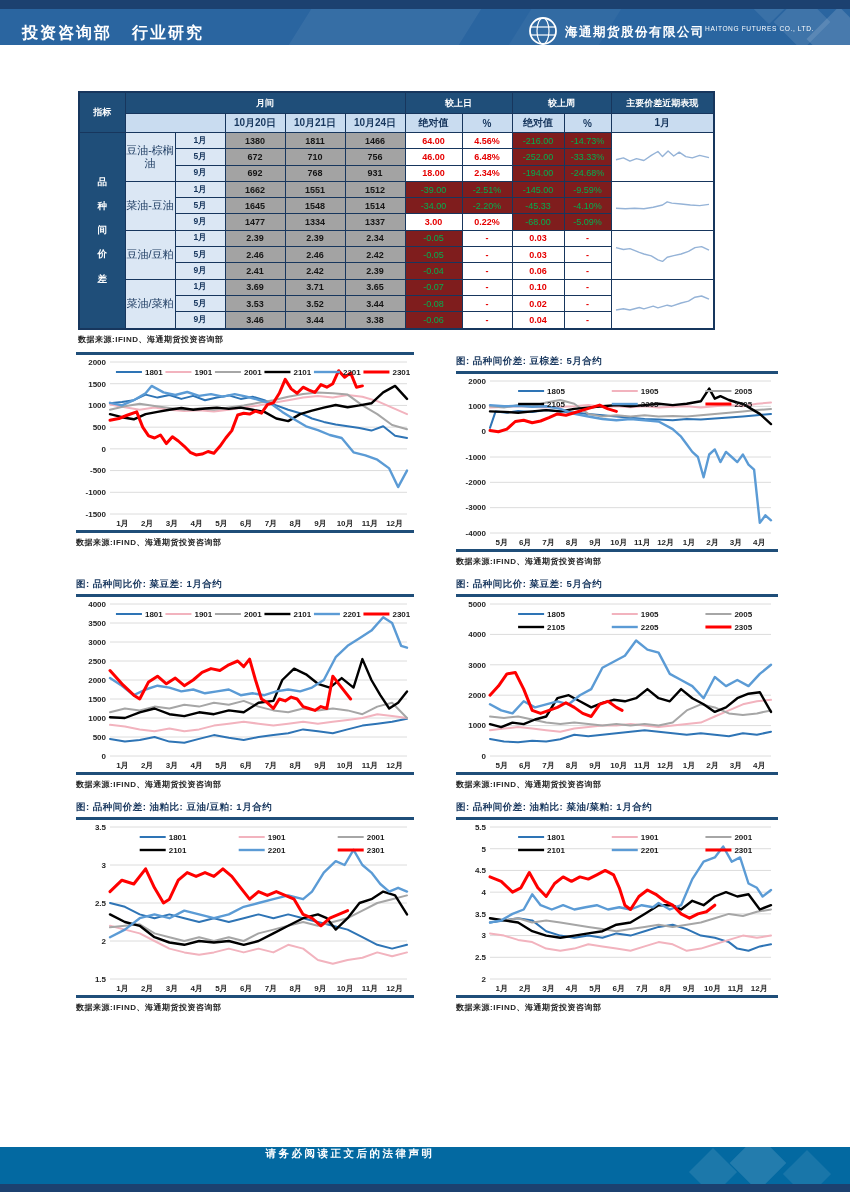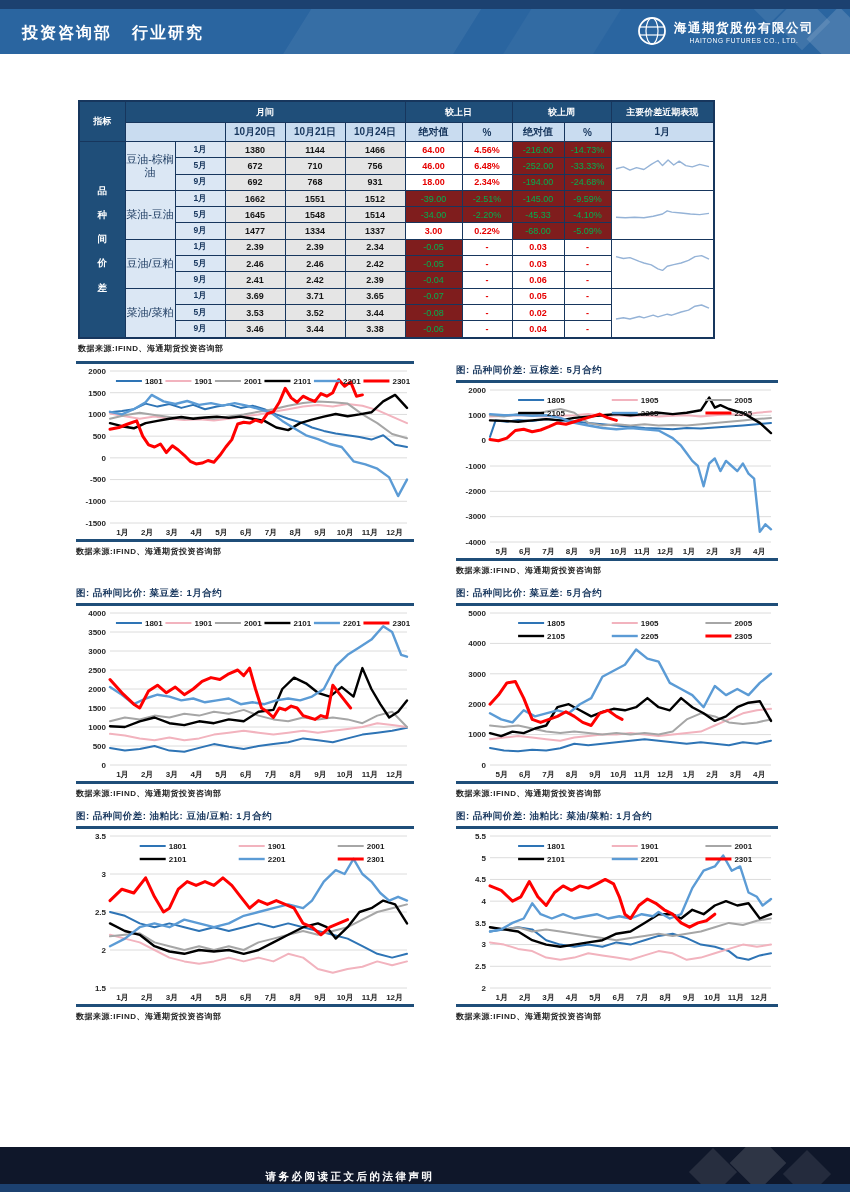--- a/index.html
+++ b/index.html
@@ -1,63 +1,63 @@
 <!DOCTYPE html>
 <html><head>
 <meta charset="utf-8">
 <style>
   html,body{margin:0;padding:0;background:#fff;font-family:"Liberation Sans","DejaVu Sans",sans-serif;}
   .page{position:relative;width:850px;height:1202px;background:#fff;overflow:hidden;}
 
   
-  .header{position:relative;height:54px;background:#2a65a0;overflow:hidden;}
+  .header{position:relative;height:45px;background:#2a65a0;overflow:hidden;}
   .hdr-strip{position:absolute;top:0;left:0;right:0;height:9px;background:#1c4170;}
   .hdr-shape{position:absolute;background:rgba(255,255,255,0.06);}
   .s1{left:300px;top:0;width:170px;height:54px;transform:skewX(-32deg);}
   .s2{left:520px;top:0;width:90px;height:54px;transform:skewX(-32deg);background:rgba(255,255,255,0.04);}
   .dia{position:absolute;background:rgba(255,255,255,0.10);transform:rotate(45deg);}
   .hd1{width:40px;height:40px;right:28px;top:2px;}
   .hd2{width:46px;height:46px;right:-12px;top:16px;background:rgba(255,255,255,0.14);}
   .hd3{width:30px;height:30px;right:66px;top:-12px;background:rgba(255,255,255,0.08);}
   .hdr-title{position:absolute;left:22px;top:23px;color:#fff;font-weight:bold;font-size:16px;letter-spacing:2px;display:flex;gap:20px;}
   .logo{position:absolute;right:36px;top:16px;display:flex;align-items:center;gap:7px;color:#fff;}
-  .logo-txt{display:flex;flex-direction:column;line-height:1.25;text-align:center;}
+  .logo-txt{display:flex;line-height:1.25;}
   .logo-cn{font-size:12.5px;font-weight:bold;letter-spacing:1.5px;}
   .logo-en{font-size:6.6px;letter-spacing:0.6px;}
 
   
   .spread-table{border-collapse:collapse;margin:46px 0 0 78px;table-layout:fixed;width:635px;font-size:9px;border:2px solid #17365d;}
   .spread-table td,.spread-table th{border:1.4px solid #17365d;padding:0;text-align:center;vertical-align:middle;overflow:hidden;}
   .spread-table thead tr:first-child th{height:20px;}
   .spread-table thead tr:last-child th{height:18px;}
   .spread-table tbody td{height:15.3px;}
   .h-dark{background:#1f4e79;color:#fff;font-weight:bold;font-size:9px;}
   .h-light{background:#c9dcf0;color:#17365d;font-weight:bold;font-size:10px;}
   .c-group{background:#dbe7f4;color:#17365d;font-weight:normal;font-size:11px;line-height:1.2;padding:0 2px;}
   .c-month{background:#dbe7f4;color:#17365d;font-weight:bold;font-size:8.5px;}
-  .c-val{font-weight:bold;color:#151515;background:#e5e5e5;}
+  .c-val{font-weight:bold;color:#151515;background:#a3a3a3;}
   .up{color:#e60000;font-weight:bold;background:#fff;}
   .down{color:#00b050;font-weight:normal;background:#7f1d1d;}
   .c-vert{background:#1f4e79;color:#fff;font-weight:bold;font-size:9.5px;}
   .c-vert div{white-space:pre-line;line-height:2.55;}
   .spark-cell{background:#fff;}
 
   
   .src{font-size:8px;font-weight:bold;color:#262626;letter-spacing:0.5px;}
   .table-src{margin:4px 0 0 78px;}
   .charts{margin:7px 0 0 76px;display:grid;grid-template-columns:338px 322px;column-gap:42px;}
   .panel{margin-bottom:8px;}
   .panel .title{font-size:9.5px;font-weight:bold;color:#17365d;padding:3px 0 3px;letter-spacing:0.5px;}
   .rule{height:3px;background:#1f4e79;}
   .panel svg{display:block;margin-top:3px;}
   .panel .src{padding-top:4px;}
 
   
   .footer{position:absolute;left:0;top:1147px;width:850px;}
-  .f-bar{height:37px;background:#0f172a;position:relative;overflow:hidden;display:flex;align-items:flex-end;}
+  .f-bar{height:37px;background:#0369a1;position:relative;overflow:hidden;display:flex;align-items:flex-start;}
   .f-text{width:100%;text-align:center;padding-right:150px;color:#fff;font-size:10.5px;font-weight:bold;letter-spacing:2.5px;}
   .fd1{width:34px;height:34px;right:120px;top:8px;}
   .fd2{width:40px;height:40px;right:72px;top:-4px;background:rgba(255,255,255,0.13);}
   .fd3{width:34px;height:34px;right:26px;top:10px;background:rgba(255,255,255,0.09);}
   .f-strip{height:8px;background:#1c4170;}
 </style>
 </head>
 <body>
 
 <div class="page">
@@ -128,21 +128,21 @@
           <td rowspan="12" class="c-vert">
             <div>品
 种
 间
 价
 差</div>
           </td>
           <td rowspan="3" class="c-group">豆油-棕榈油</td>
           <td class="c-month">1月</td>
           <td class="c-val">1380</td>
-          <td class="c-val">1144</td>
+          <td class="c-val">1811</td>
           <td class="c-val">1466</td>
           <td class="up">64.00</td>
           <td class="up">4.56%</td>
           <td class="down">-216.00</td>
           <td class="down">-14.73%</td>
           <td rowspan="3" class="spark-cell"><svg width="99" height="44">
               <polyline points="3.0,25.8 10.4,23.9 16.9,27.1 23.5,24.6 30.9,26.5 38.3,21.4 44.9,17.5 49.5,22.6 55.1,16.9 60.7,22.0 66.2,18.2 72.8,22.6 79.3,23.9 86.7,21.4 96.0,23.6" fill="none" stroke="#95b3d7" stroke-width="1.4" stroke-linejoin="round"></polyline>
             </svg></td>
         </tr>
         <tr>
@@ -234,21 +234,21 @@
           <td class="up">-</td>
         </tr>
         <tr>
           <td rowspan="3" class="c-group">菜油/菜粕</td>
           <td class="c-month">1月</td>
           <td class="c-val">3.69</td>
           <td class="c-val">3.71</td>
           <td class="c-val">3.65</td>
           <td class="down">-0.07</td>
           <td class="up">-</td>
-          <td class="up">0.05</td>
+          <td class="up">0.10</td>
           <td class="up">-</td>
           <td rowspan="3" class="spark-cell"><svg width="99" height="44">
               <polyline points="3.0,29.0 10.4,27.8 16.9,29.0 26.3,26.5 30.9,27.8 40.2,25.2 44.9,26.8 54.2,24.2 58.8,25.2 68.1,22.0 75.5,20.1 82.0,16.2 88.6,15.0 96.0,18.2" fill="none" stroke="#95b3d7" stroke-width="1.4" stroke-linejoin="round"></polyline>
             </svg></td>
         </tr>
         <tr>
           <td class="c-month">5月</td>
           <td class="c-val">3.53</td>
           <td class="c-val">3.52</td>
           <td class="c-val">3.44</td>

